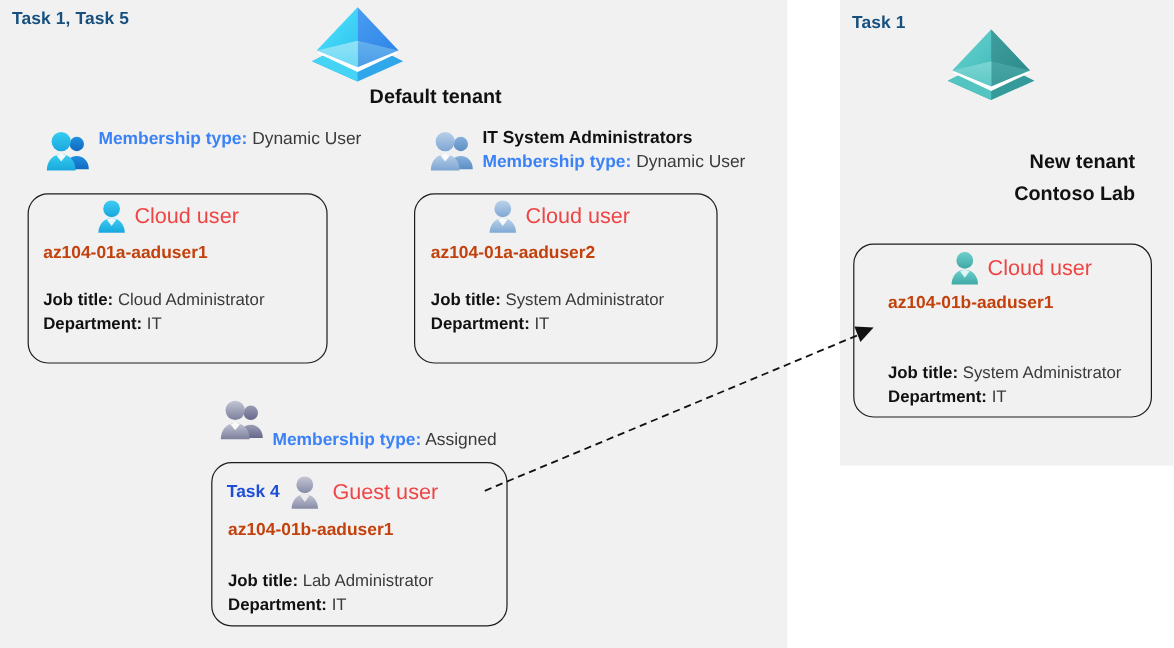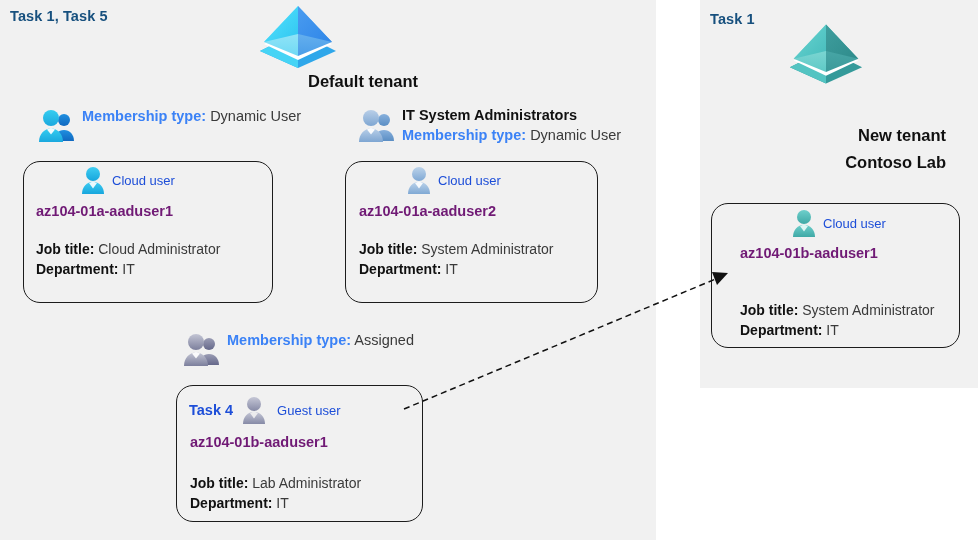--- a/index.html
+++ b/index.html
@@ -35,27 +35,27 @@
 
   .card{
     position:absolute;border:1.6px solid #1c1c1c;border-radius:17px;
     background:#f1f1f1;box-sizing:border-box;
   }
 
   .card-head{
     position:absolute;display:flex;align-items:center;gap:6px;
     white-space:nowrap;
   }
-  .card-head .usertype{font-size:13px;color:#1d4ed8;}
+  .card-head .usertype{font-size:18px;color:#ef4444;}
   .card-head .tasktag{
     color:#1d4ed8;font-weight:bold;font-size:14.5px;margin-right:2px;
   }
 
   .uname{
-    position:absolute;font-weight:bold;font-size:14.5px;color:#701a75;
+    position:absolute;font-weight:bold;font-size:14.5px;color:#c2410c;
     white-space:nowrap;
   }
   .attrs{position:absolute;font-size:14px;line-height:19.5px;color:#3a3a3a;white-space:nowrap;}
   .attrs div b{color:#111;font-weight:bold;}
 
   svg.icon{display:block;overflow:visible;}
   .abs{position:absolute;}
 </style>
 </head>
 <body>
@@ -198,21 +198,21 @@
             <stop offset="100%" stop-color="#65688a"></stop>
         </linearGradient>
       </defs>
       <circle cx="26" cy="11" r="6" fill="url(#g3b)"></circle>
       <path d="M16 32c0-6.5 4.4-11 10-11s10 4.5 10 11z" fill="url(#g3b)"></path>
       <circle cx="13" cy="9" r="8" fill="url(#g3a)"></circle>
       <path d="M1 33c0-8 5.4-13.5 12-13.5S25 25 25 33z" fill="url(#g3a)"></path>
       <path d="M9 20.5l4 5 4-5-4-1.5z" fill="#ffffff" opacity=".92"></path>
     </svg>
   </div>
-  <div class="gsub" style="margin-left:44px;">
+  <div class="gsub" style="margin-left:44px;margin-top:27px;">
     <b>Membership type:</b>
     <span>Assigned</span>
   </div>
 </div>
 
 <div class="card" style="left:23px;top:161px;width:250px;height:142px;"></div>
 <div class="card-head" style="left:80px;top:166px;">
   <span>
     <svg class="icon" width="26" height="28" viewBox="0 0 26 28">
       <defs>

